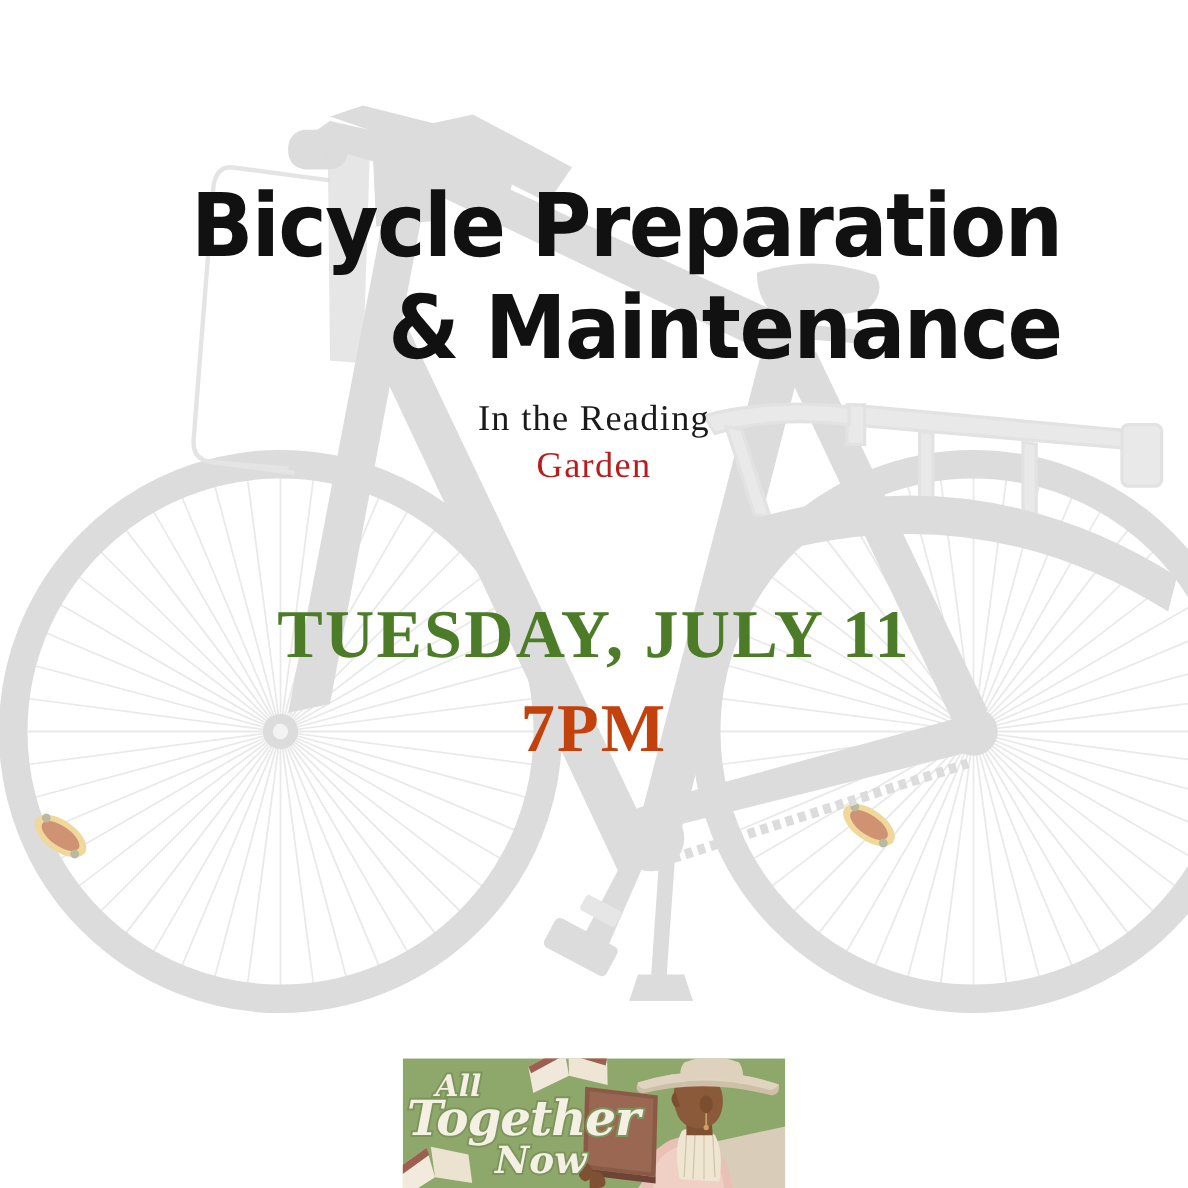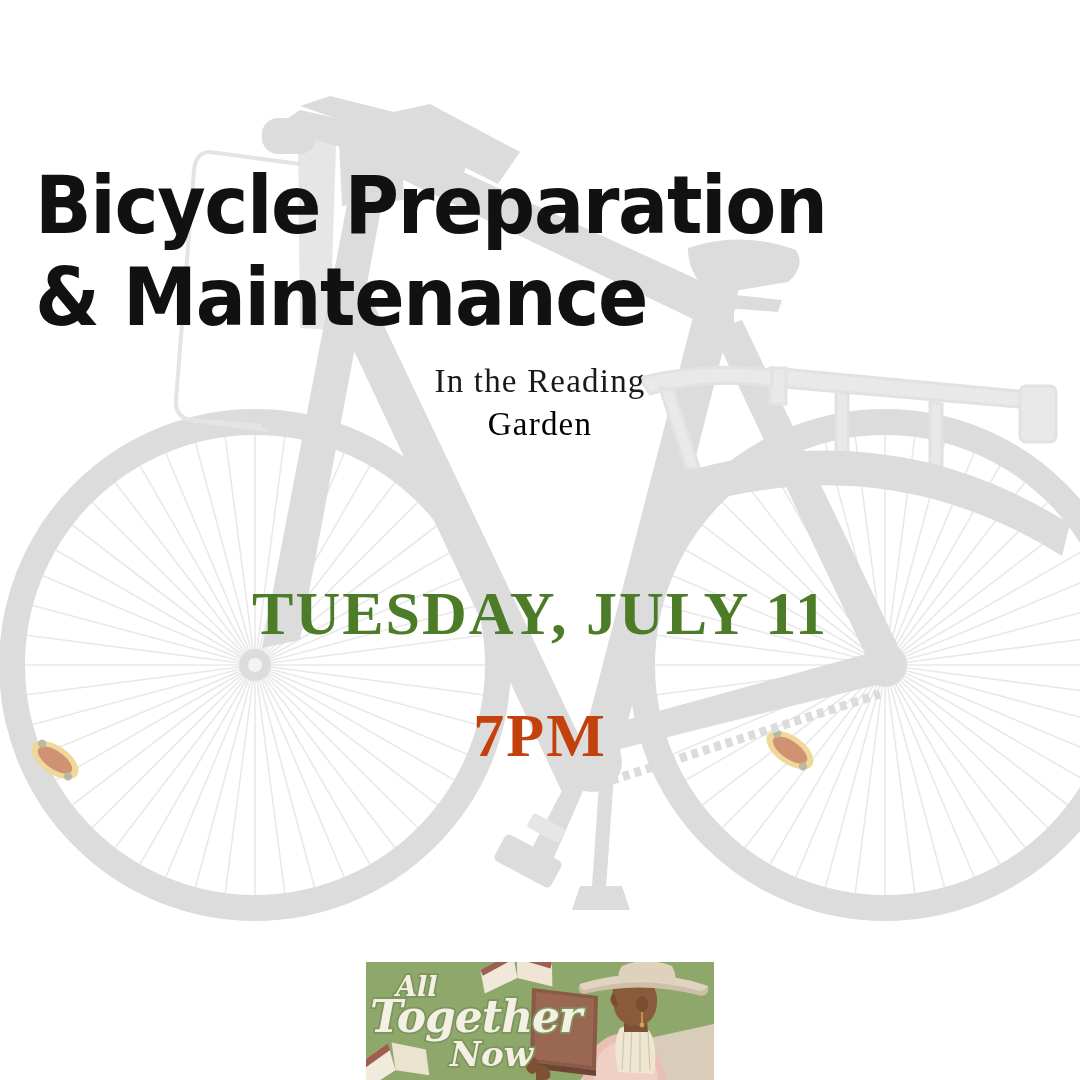--- a/index.html
+++ b/index.html
@@ -38,21 +38,21 @@
     width: 1080px;
     height: 1080px;
     z-index: 2;
   }
 
   #title-block {
     position: absolute;
     top: 160px;
     left: 0;
     width: 1000px;
-    text-align: left;
+    text-align: right;
   }
   .title-line {
     font-family: "DejaVu Sans", sans-serif;
     font-weight: bold;
     font-size: 80px;
     line-height: 1.15;
     letter-spacing: -1.5px;
     color: #111111;
     white-space: nowrap;
     transform: scaleX(0.93);
@@ -81,21 +81,20 @@
     width: 1080px;
     text-align: center;
   }
   .date-line {
     font-family: "Liberation Serif", serif;
     font-weight: bold;
     font-size: 62px;
     line-height: 1.38;
     letter-spacing: 2px;
     white-space: nowrap;
-    margin-top: 36px;
   }
 
   
   #logo-banner {
     position: absolute;
     left: 366px;
     top: 962px;
     width: 348px;
     height: 136px;
     overflow: hidden;
@@ -310,21 +309,21 @@
 
   <div id="text-layer">
 
     <div id="title-block">
       <div class="title-line" style="color: rgb(17, 17, 17);">Bicycle Preparation</div>
       <div class="title-line" style="color: rgb(17, 17, 17);">&amp; Maintenance</div>
     </div>
 
     <div id="subtitle-block">
       <div class="subtitle-line" style="color: rgb(26, 26, 26);">In the Reading</div>
-      <div class="subtitle-line" style="color: #000000;">Garden</div>
+      <div class="subtitle-line" style="color: #b91c1c;">Garden</div>
     </div>
 
     <div id="date-block">
       <div class="date-line" style="color: rgb(76, 124, 40);">TUESDAY, JULY 11</div>
       <div class="date-line" style="color: #c2410c;">7PM</div>
     </div>
 
   </div>
 
   <div id="logo-banner">

